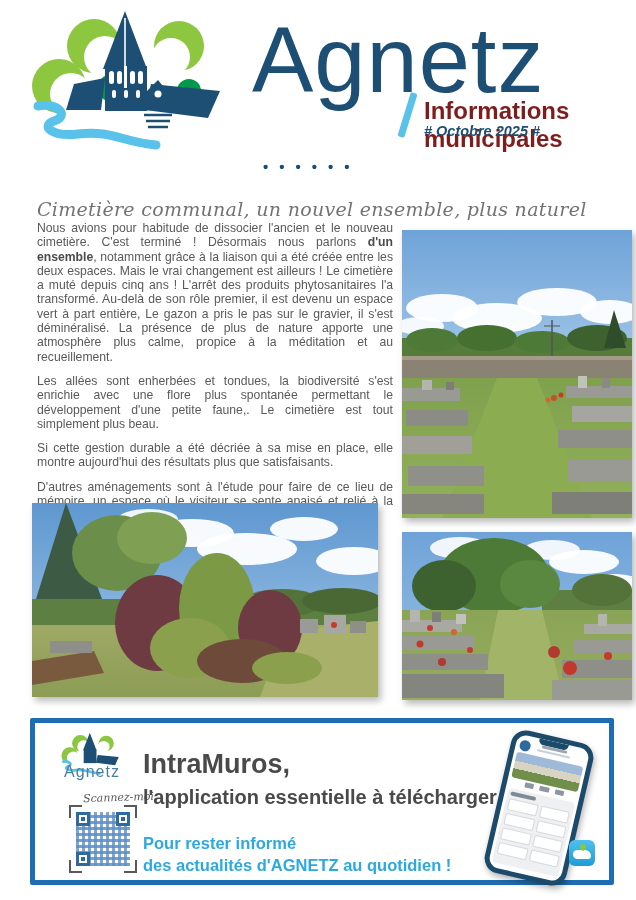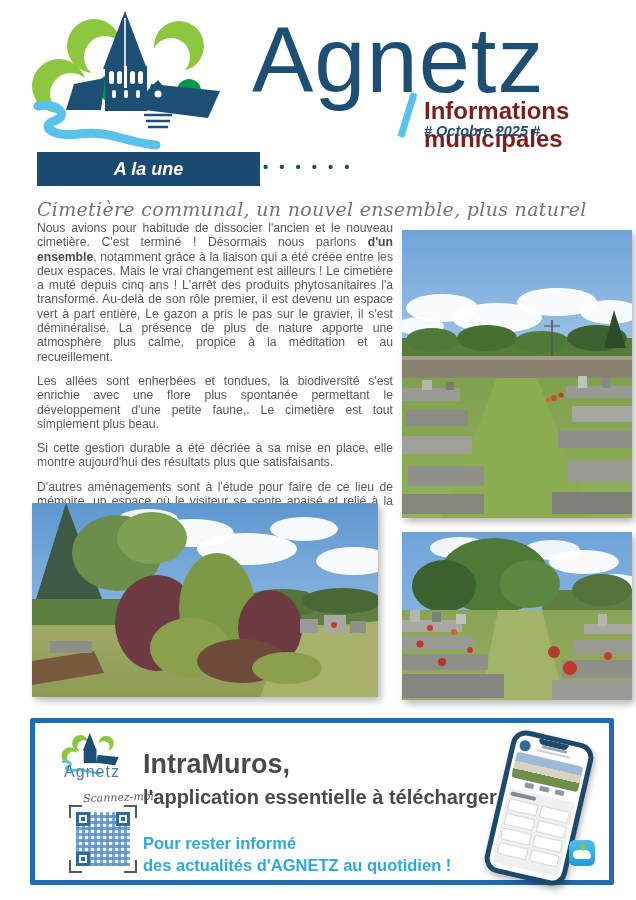--- a/index.html
+++ b/index.html
@@ -113,23 +113,20 @@
     <line x1="124" y1="121" x2="144" y2="121" stroke="#1D4E74" stroke-width="2.5"></line>
 
     <path d="M14,100 C34,96 46,110 30,115 C16,120 28,131 54,128 C88,124 98,136 132,139" fill="none" stroke="#58C2EA" stroke-width="9" stroke-linecap="round"></path>
   </svg>
 
   <div class="wordmark">Agnetz</div>
   <div class="slash"></div>
   <div class="subtitle">Informations municipales</div>
   <div class="issue"># Octobre 2025 #</div>
 
-  <div class="banner">
-    <span>A la une</span>
-  </div>
   <div class="dots">••••••</div>
 
   <div class="headline">Cimetière communal, un nouvel ensemble, plus naturel</div>
 
   <div class="bodycol">
     <p><span>Nous avions pour habitude de dissocier l'ancien et le nouveau cimetière. C'est terminé ! Désormais nous parlons </span><b>d'un ensemble</b><span>, notamment grâce à la liaison qui a été créée entre les deux espaces. Mais le vrai changement est ailleurs ! Le cimetière a muté depuis cinq ans ! L'arrêt des produits phytosanitaires l'a transformé. Au-delà de son rôle premier, il est devenu un espace vert à part entière, Le gazon a pris le pas sur le gravier, il s'est déminéralisé. La présence de plus de nature apporte une atmosphère plus calme, propice à la méditation et au recueillement.</span></p>
     <p>Les allées sont enherbées et tondues, la biodiversité s'est enrichie avec une flore plus spontanée permettant le développement d'une petite faune,. Le cimetière est tout simplement plus beau.</p>
     <p>Si cette gestion durable a été décriée à sa mise en place, elle montre aujourd'hui des résultats plus que satisfaisants.</p>
     <p>D'autres aménagements sont à l'étude pour faire de ce lieu de mémoire, un espace où le visiteur se sente apaisé et relié à la nature.</p>
   </div>

